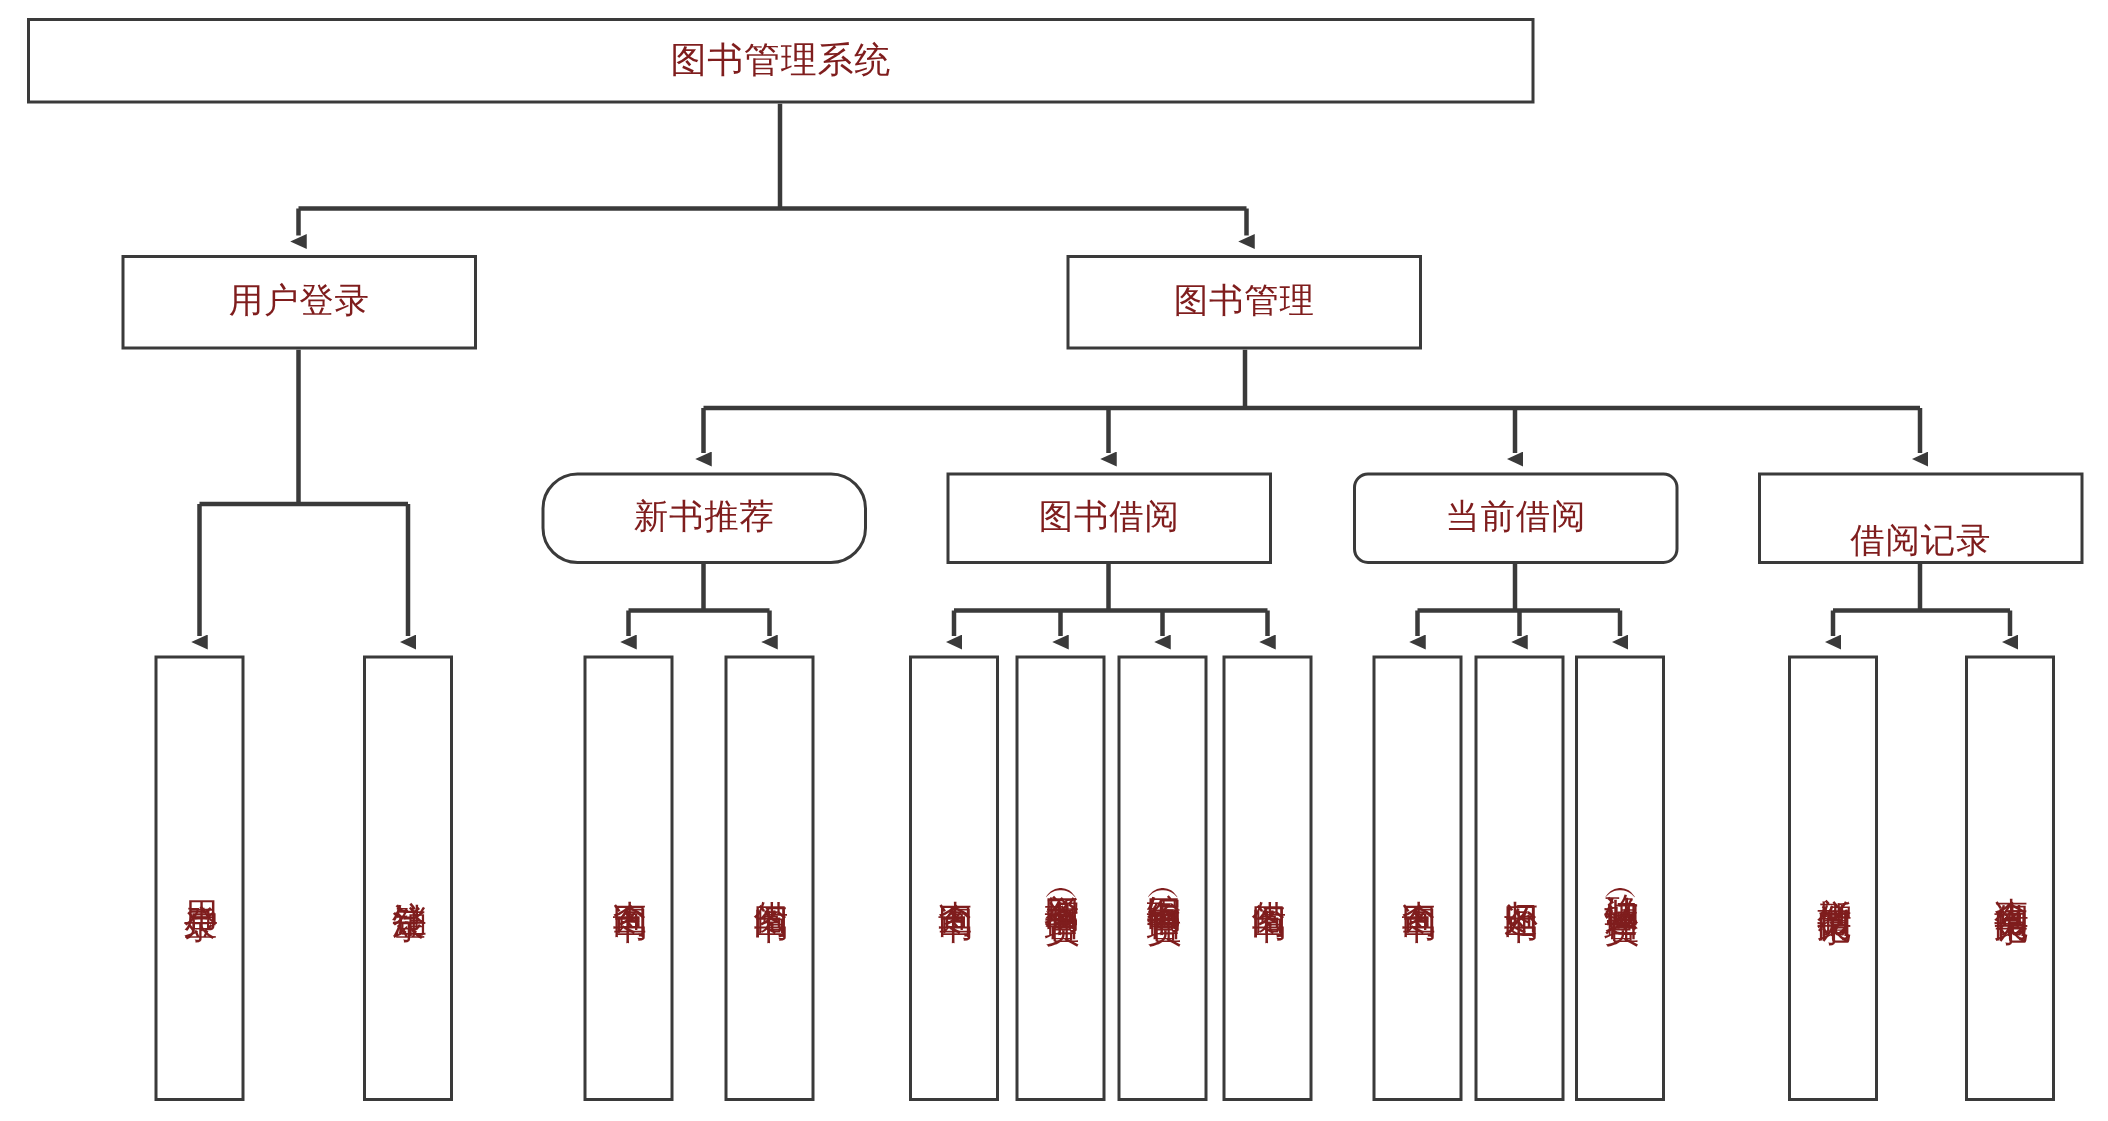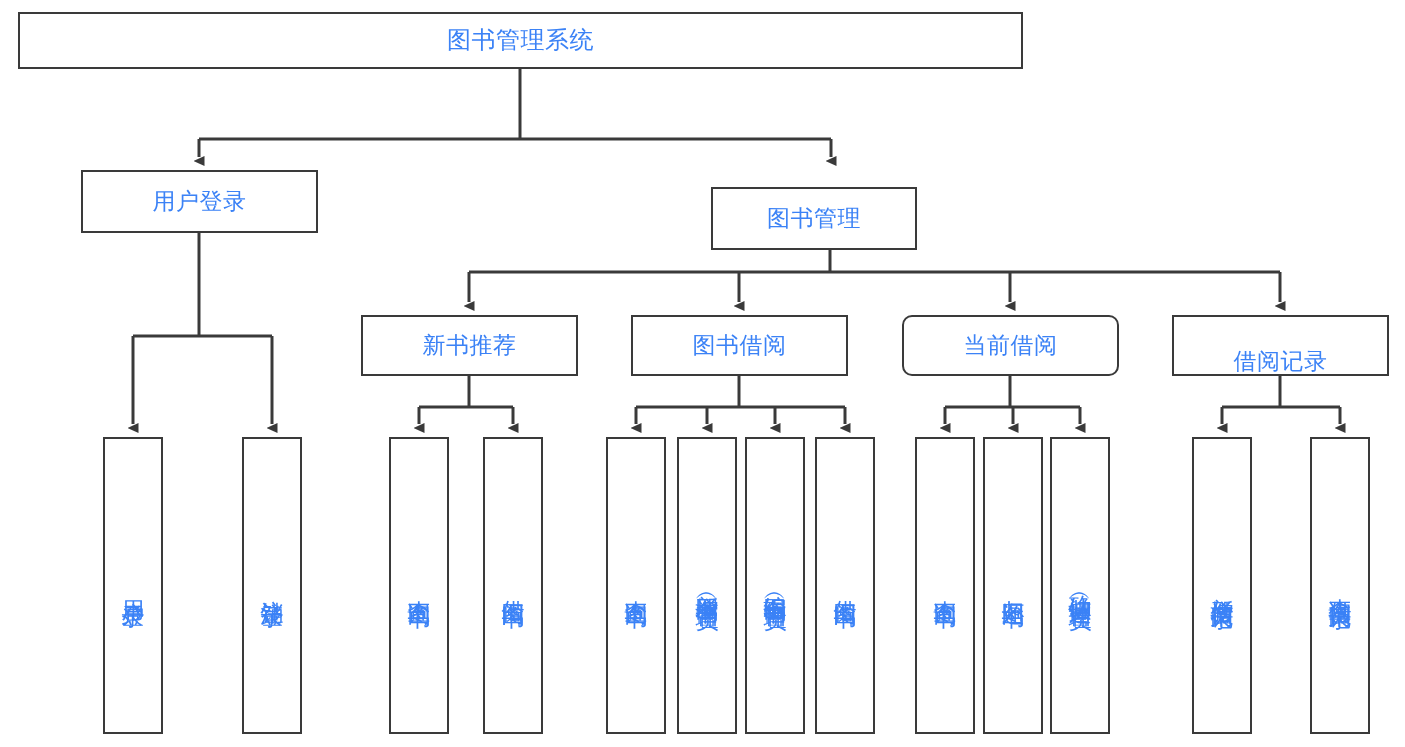--- a/index.html
+++ b/index.html
@@ -31,21 +31,21 @@
     position: absolute;
     box-sizing: border-box;
     background: #ffffff;
     border: 2px solid #3a3a3a;
     display: flex;
     align-items: center;
     justify-content: center;
     overflow: hidden;
   }
   .node .node-label {
-    color: #3b82f6;
+    color: #7f1d1d;
     text-align: center;
     line-height: 1.08;
     white-space: pre;
   }
   .node.horiz .node-label {
     font-size: 23px;
     letter-spacing: 0.5px;
   }
   .node.root .node-label {
     font-size: 24px;
@@ -139,25 +139,25 @@
   </svg>
 
   <div class="node root horiz" style="left:18px; top:12px; width:1005px; height:57px;">
     <span class="node-label">图书管理系统</span>
   </div>
 
   <div class="node horiz" style="left:81px; top:170px; width:237px; height:63px;">
     <span class="node-label">用户登录</span>
   </div>
 
-  <div class="node horiz" style="left:711px; top:170px; width:206px; height:63px;margin-top:17px;">
+  <div class="node horiz" style="left:711px; top:170px; width:237px; height:63px;">
     <span class="node-label">图书管理</span>
   </div>
 
-  <div class="node horiz" style="left:361px; top:315px; width:217px; height:61px;">
+  <div class="node horiz" style="left:361px; top:315px; width:217px; height:61px;border-radius:24px;">
     <span class="node-label">新书推荐</span>
   </div>
 
   <div class="node horiz" style="left:631px; top:315px; width:217px; height:61px;">
     <span class="node-label">图书借阅</span>
   </div>
 
   <div class="node horiz" style="left:902px; top:315px; width:217px; height:61px;border-radius:10px;">
     <span class="node-label">当前借阅</span>
   </div>

